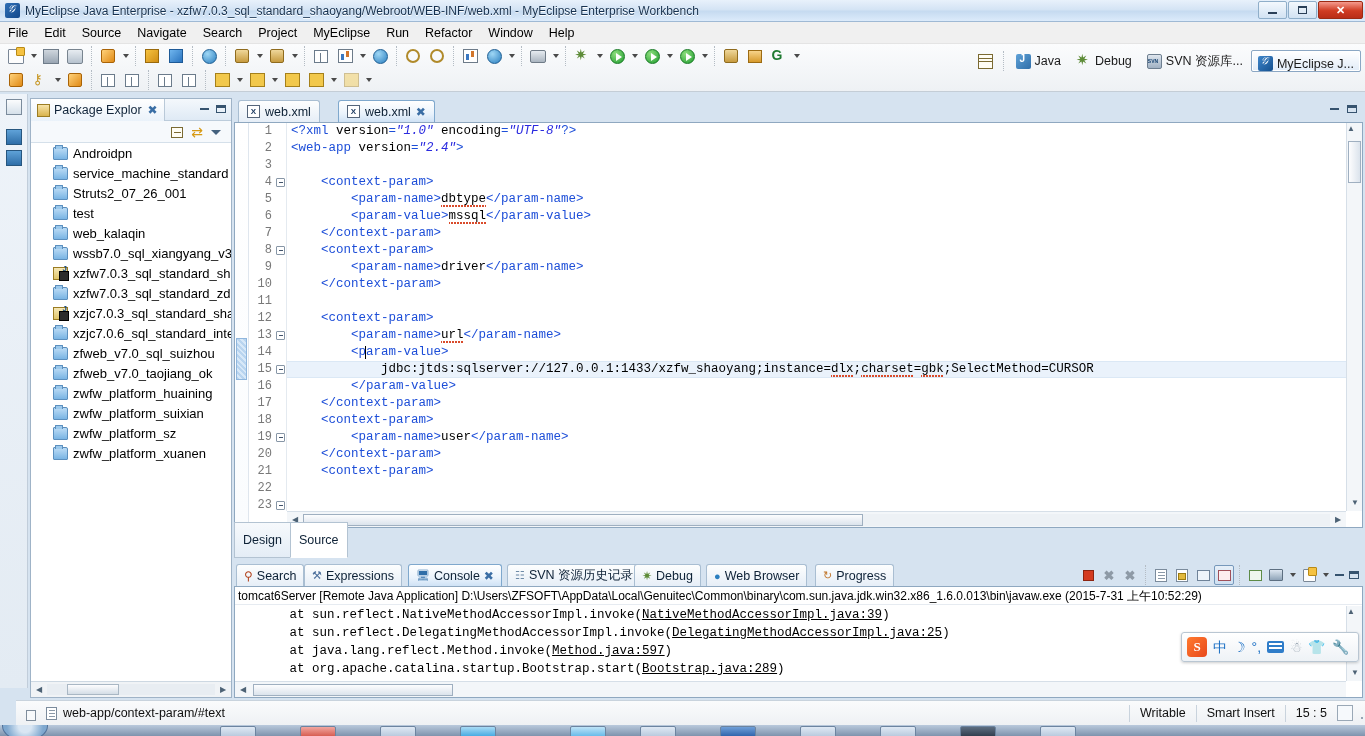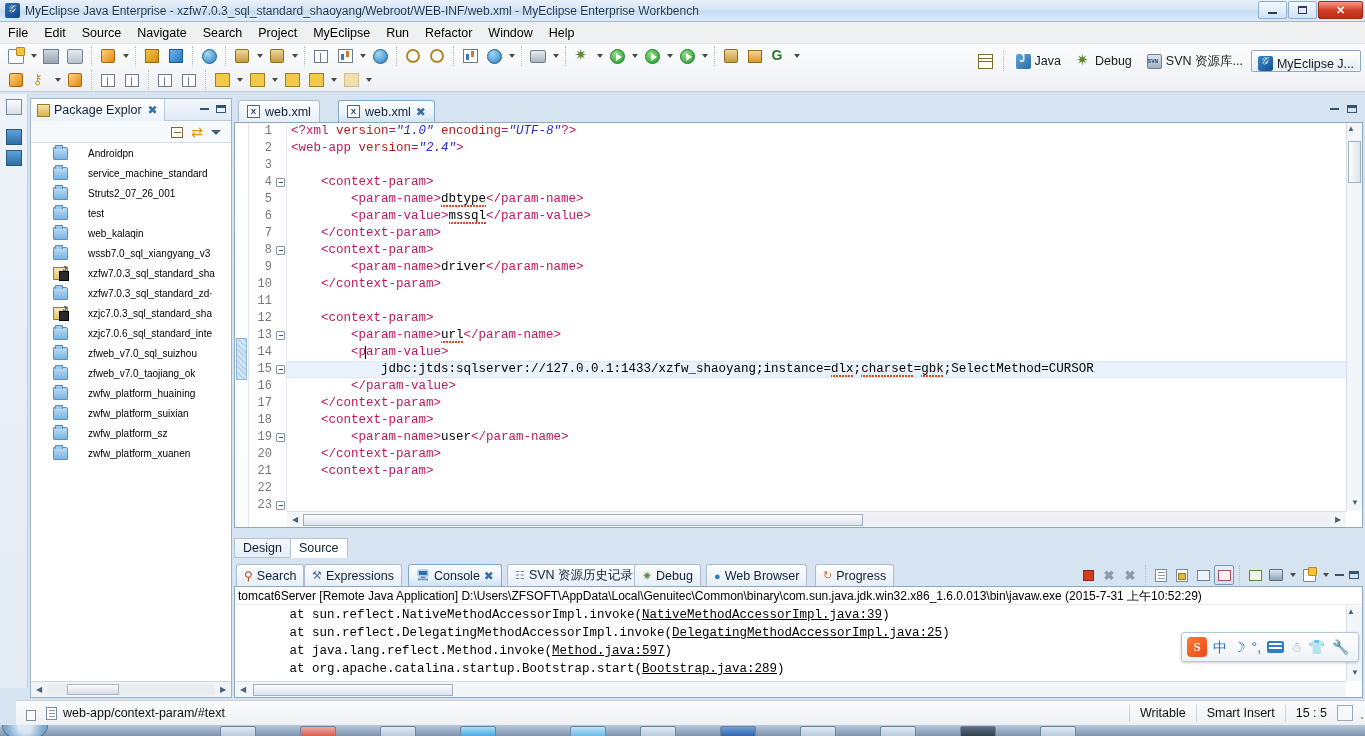--- a/index.html
+++ b/index.html
@@ -176,22 +176,22 @@
   .vt { position:absolute; top:3px; width:16px; height:16px; display:flex; align-items:center; justify-content:center; }
   .vt-collapse { right:46px; }
   .vt-collapse span { display:block;width:12px;height:11px;border:1px solid #7b6a32;background:#fffdf4;position:relative; }
   .vt-collapse span:after{content:"";position:absolute;left:2px;top:4px;width:7px;height:1px;background:#7b6a32;}
   .vt-link { right:26px; color:#d79a14; font-size:14px; }
   .vt-menu { right:7px; }
   .vt-menu i { display:block;width:0;height:0;border-left:5px solid transparent;border-right:5px solid transparent;border-top:5px solid #44617e; }
 
   .tree { position:absolute; left:0; top:44px; right:0; bottom:32px; overflow:hidden; background:#fff; }
   .tnode {
-    height: 20px; display: flex; align-items: center; gap: 20px;
-    padding-left: 22px; font-size: 10px; color: #000; white-space: nowrap;
+    height: 20px; display: flex; align-items: center; gap: 5px;
+    padding-left: 22px; font-size: 13px; color: #000; white-space: nowrap;
   }
   .folder { width:15px;height:13px;flex:0 0 auto;position:relative;
             background: linear-gradient(to bottom,#bcdcf5,#79b4e4);
             border:1px solid #5b8fbe; border-radius:1px 2px 1px 1px; }
   .folder:before { content:""; position:absolute; left:1px; top:-3px; width:6px; height:3px;
             background:#9cc9ec; border:1px solid #5b8fbe; border-bottom:none; border-radius:1px 1px 0 0; }
   .prj { width:15px;height:13px;flex:0 0 auto;position:relative;
          background: linear-gradient(to bottom,#f5e7b6,#dfc468); border:1px solid #9b7c22; }
   .prj:after { content:""; position:absolute; right:-2px; bottom:-2px; width:8px;height:8px;
          background:#2b2b2b; border:1px solid #000; }
@@ -261,22 +261,22 @@
   .fold {
     position: absolute; right: 1px; top: 4px; width: 9px; height: 9px;
     border: 1px solid #8796a6; background: #fff; border-radius: 1px;
   }
   .fold:after { content:""; position:absolute; left:1.5px; top:3px; width:4px; height:1px; background:#41526a; }
   .cline {
     height: 17px; line-height: 17px; white-space: pre;
     font-family: "Liberation Mono", monospace; font-size: 12.5px; color: #000;
     position: relative; padding-left: 4px;
   }
-  .tg { color: #be185d; text-align: center; }
-  .at { color: #b91c1c; text-align: center; }
+  .tg { color: #1d4ed8; text-align: center; }
+  .at { color: #000000; text-align: center; }
   .av { color: #2a2adf; font-style: italic; }
   .tx { color: #000; }
   .sq { background-image: repeating-linear-gradient(to right,#d94b2b 0,#d94b2b 1px,transparent 1px,transparent 2px);
         background-position: 0 100%; background-repeat: repeat-x; background-size: 3px 2px;
         padding-bottom: 1px; }
   .caret {
     position: absolute; left: 78px; top: 2px; width: 1px; height: 13px; background: #000;
   }
   .ev-scroll {
     position: absolute; right: 0; top: 0; bottom: 16px; width: 16px;
@@ -289,21 +289,21 @@
   .eh-scroll {
     position: absolute; left: 52px; right: 16px; bottom: 0; height: 16px;
     background: #f3f6f9; border-top: 1px solid #d6dfe8; display: flex; align-items: center;
   }
   .eh-track { flex:1; height:12px; position:relative; background:#edf1f5; }
   .eh-thumb { position:absolute; left:0; top:0; width:560px; height:12px;
               background: linear-gradient(to bottom,#fdfdfe,#dbe3ec); border: 1px solid #9fafc0; }
 
   .dsrow { position: absolute; left: 0; bottom: 2px; height: 22px; display: flex; align-items: flex-end; }
   .dstab {
-    height: 20px; padding: 0 8px; font-size: 12.5px; color: #0d2136;
+    height: 36px; padding: 0 8px; font-size: 12.5px; color: #0d2136;
     display: flex; align-items: center;
     border: 1px solid #b3c3d2; background: linear-gradient(to bottom,#f6f9fc,#e4edf6);
     margin-right: -1px;
   }
   .dstab.active { background: #fff; border-bottom-color: #fff; }
 
   
   .console {
     position: absolute; left: 234px; top: 562px; width: 1129px; height: 136px;
   }

